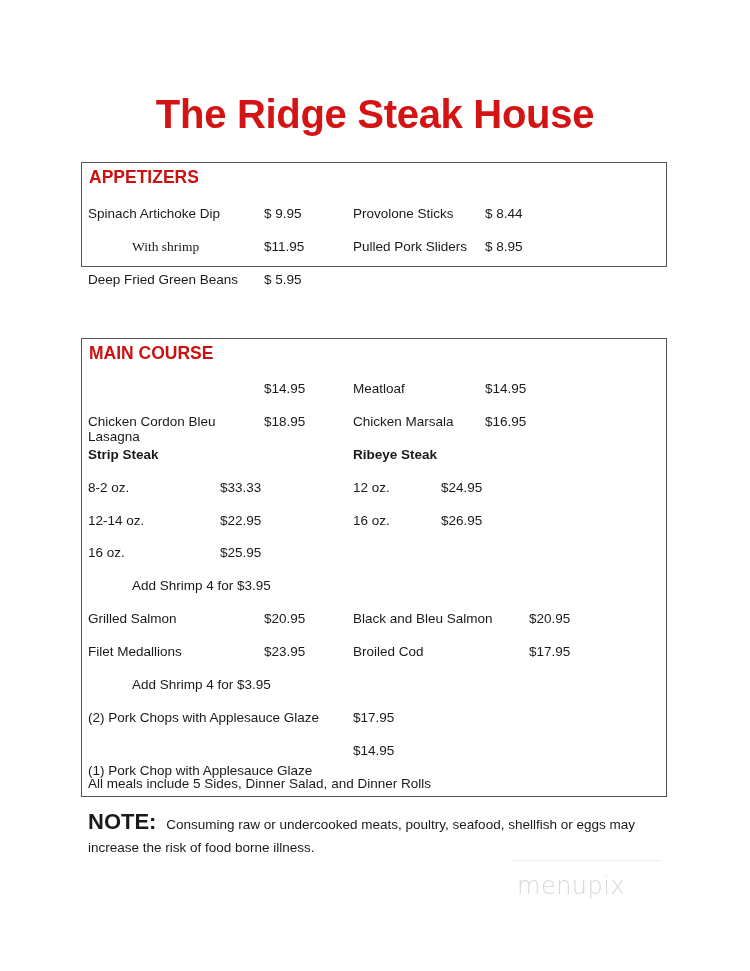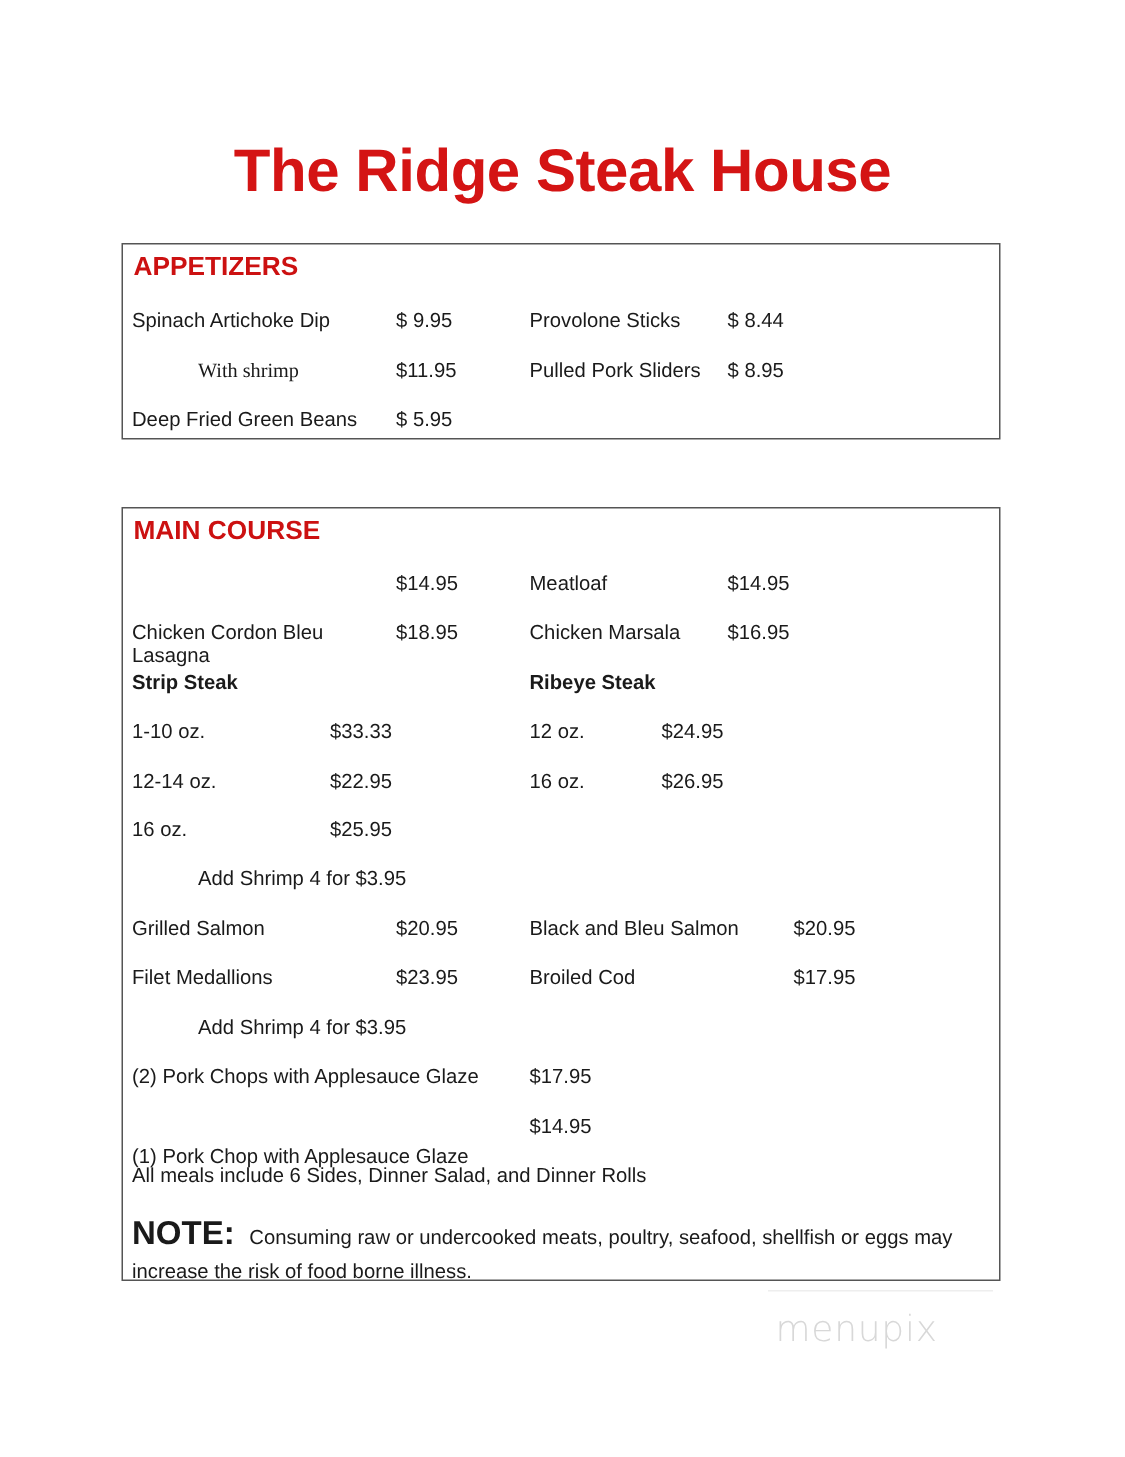--- a/index.html
+++ b/index.html
@@ -11,22 +11,22 @@
     .title {
       position: absolute; left: 0; top: 92px; width: 750px;
       text-align: center; font-size: 40px; font-weight: bold;
       color: #d41414; letter-spacing: -0.3px;
     }
     .box {
       position: absolute; left: 81px; width: 586px;
       border: 1px solid #555; box-sizing: border-box;
       background: #fff;
     }
-    .box.appetizers { top: 162px; height: 131px; }
-    .box.main { top: 338px; height: 516px; }
+    .box.appetizers { top: 162px; height: 105px; }
+    .box.main { top: 338px; height: 459px; }
     .section-title {
       position: absolute; left: 7px; font-size: 17.5px; font-weight: bold;
       color: #cc1111;
     }
     .t { position: absolute; font-size: 13.5px; white-space: nowrap; }
     .b { font-weight: bold; }
     .note {
       position: absolute; left: 88px; top: 810px; width: 580px;
       font-size: 13.5px; line-height: 23px;
     }
@@ -74,21 +74,21 @@
   <div class="t" style="left:403px; top:42px;">$14.95</div>
 
   <div class="t" style="left:6px; top:75px;">Chicken Cordon Bleu</div>
   <div class="t" style="left:182px; top:75px;">$18.95</div>
   <div class="t" style="left:271px; top:75px;">Chicken Marsala</div>
   <div class="t" style="left:403px; top:75px;">$16.95</div>
 
   <div class="t b" style="left:6px; top:108px;">Strip Steak</div>
   <div class="t b" style="left:271px; top:108px;">Ribeye Steak</div>
 
-  <div class="t" style="left:6px; top:141px;">1-10 oz.</div>
+  <div class="t" style="left:6px; top:141px;">8-2 oz.</div>
   <div class="t" style="left:138px; top:141px;">$33.33</div>
   <div class="t" style="left:6px; top:174px;">12-14 oz.</div>
   <div class="t" style="left:138px; top:174px;">$22.95</div>
   <div class="t" style="left:6px; top:206px;">16 oz.</div>
   <div class="t" style="left:138px; top:206px;">$25.95</div>
 
   <div class="t" style="left:271px; top:141px;">12 oz.</div>
   <div class="t" style="left:359px; top:141px;">$24.95</div>
   <div class="t" style="left:271px; top:174px;">16 oz.</div>
   <div class="t" style="left:359px; top:174px;">$26.95</div>
@@ -105,21 +105,21 @@
   <div class="t" style="left:271px; top:305px;">Broiled Cod</div>
   <div class="t" style="left:447px; top:305px;">$17.95</div>
 
   <div class="t" style="left:50px; top:338px;">Add Shrimp 4 for $3.95</div>
 
   <div class="t" style="left:6px; top:371px;">(2) Pork Chops with Applesauce Glaze</div>
   <div class="t" style="left:271px; top:371px;">$17.95</div>
   <div class="t" style="left:6px; top:404px;margin-top:20px;">(1) Pork Chop with Applesauce Glaze</div>
   <div class="t" style="left:271px; top:404px;">$14.95</div>
 
-  <div class="t" style="left:6px; top:437px;">All meals include 6 Sides, Dinner Salad, and Dinner Rolls</div>
+  <div class="t" style="left:6px; top:437px;">All meals include 5 Sides, Dinner Salad, and Dinner Rolls</div>
 </div>
 
 <div class="note">
   <span class="note-label">NOTE:</span>
   <span>Consuming raw or undercooked meats, poultry, seafood, shellfish or eggs may increase the risk of food borne illness.</span>
 </div>
 
 <div class="watermark-line"></div>
 <div class="watermark">menupix</div>
 

